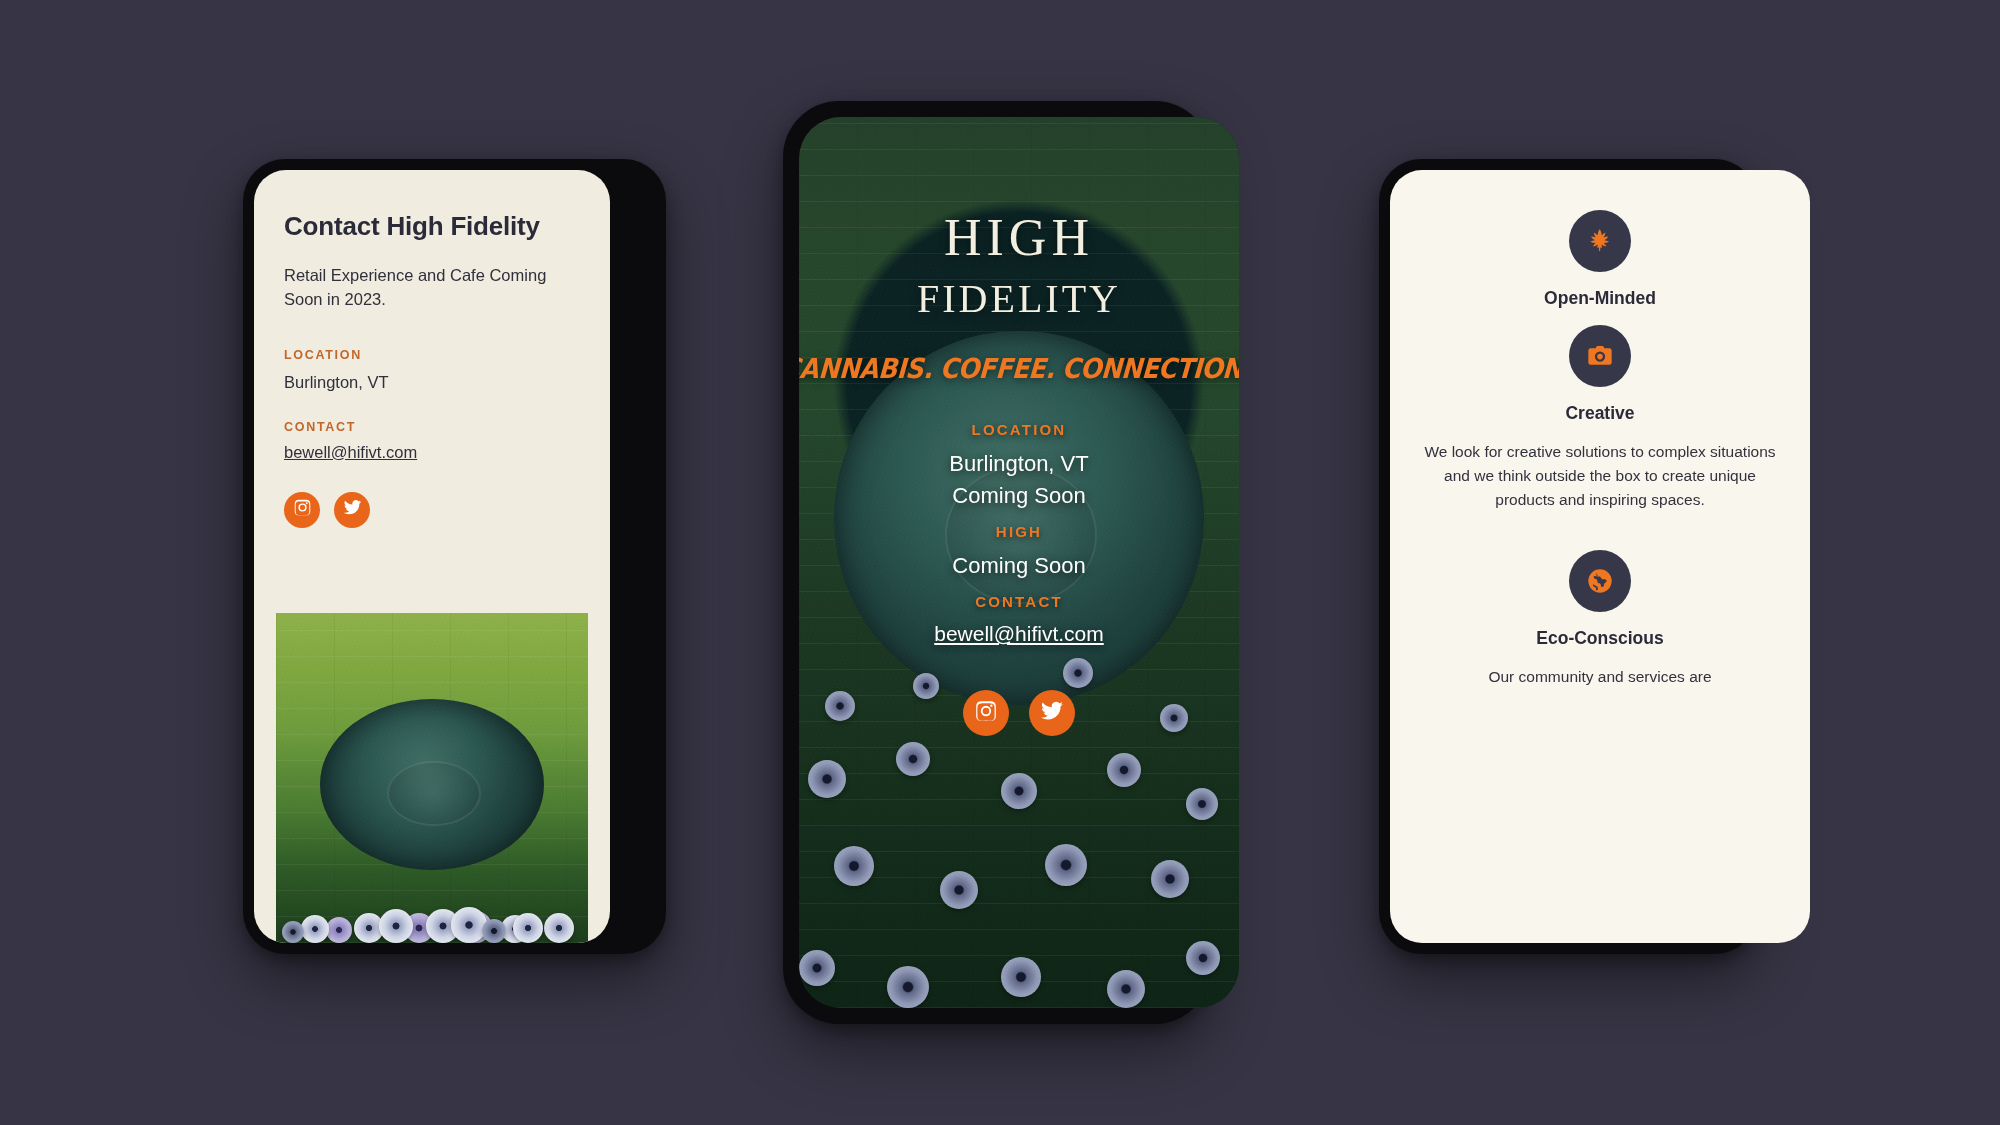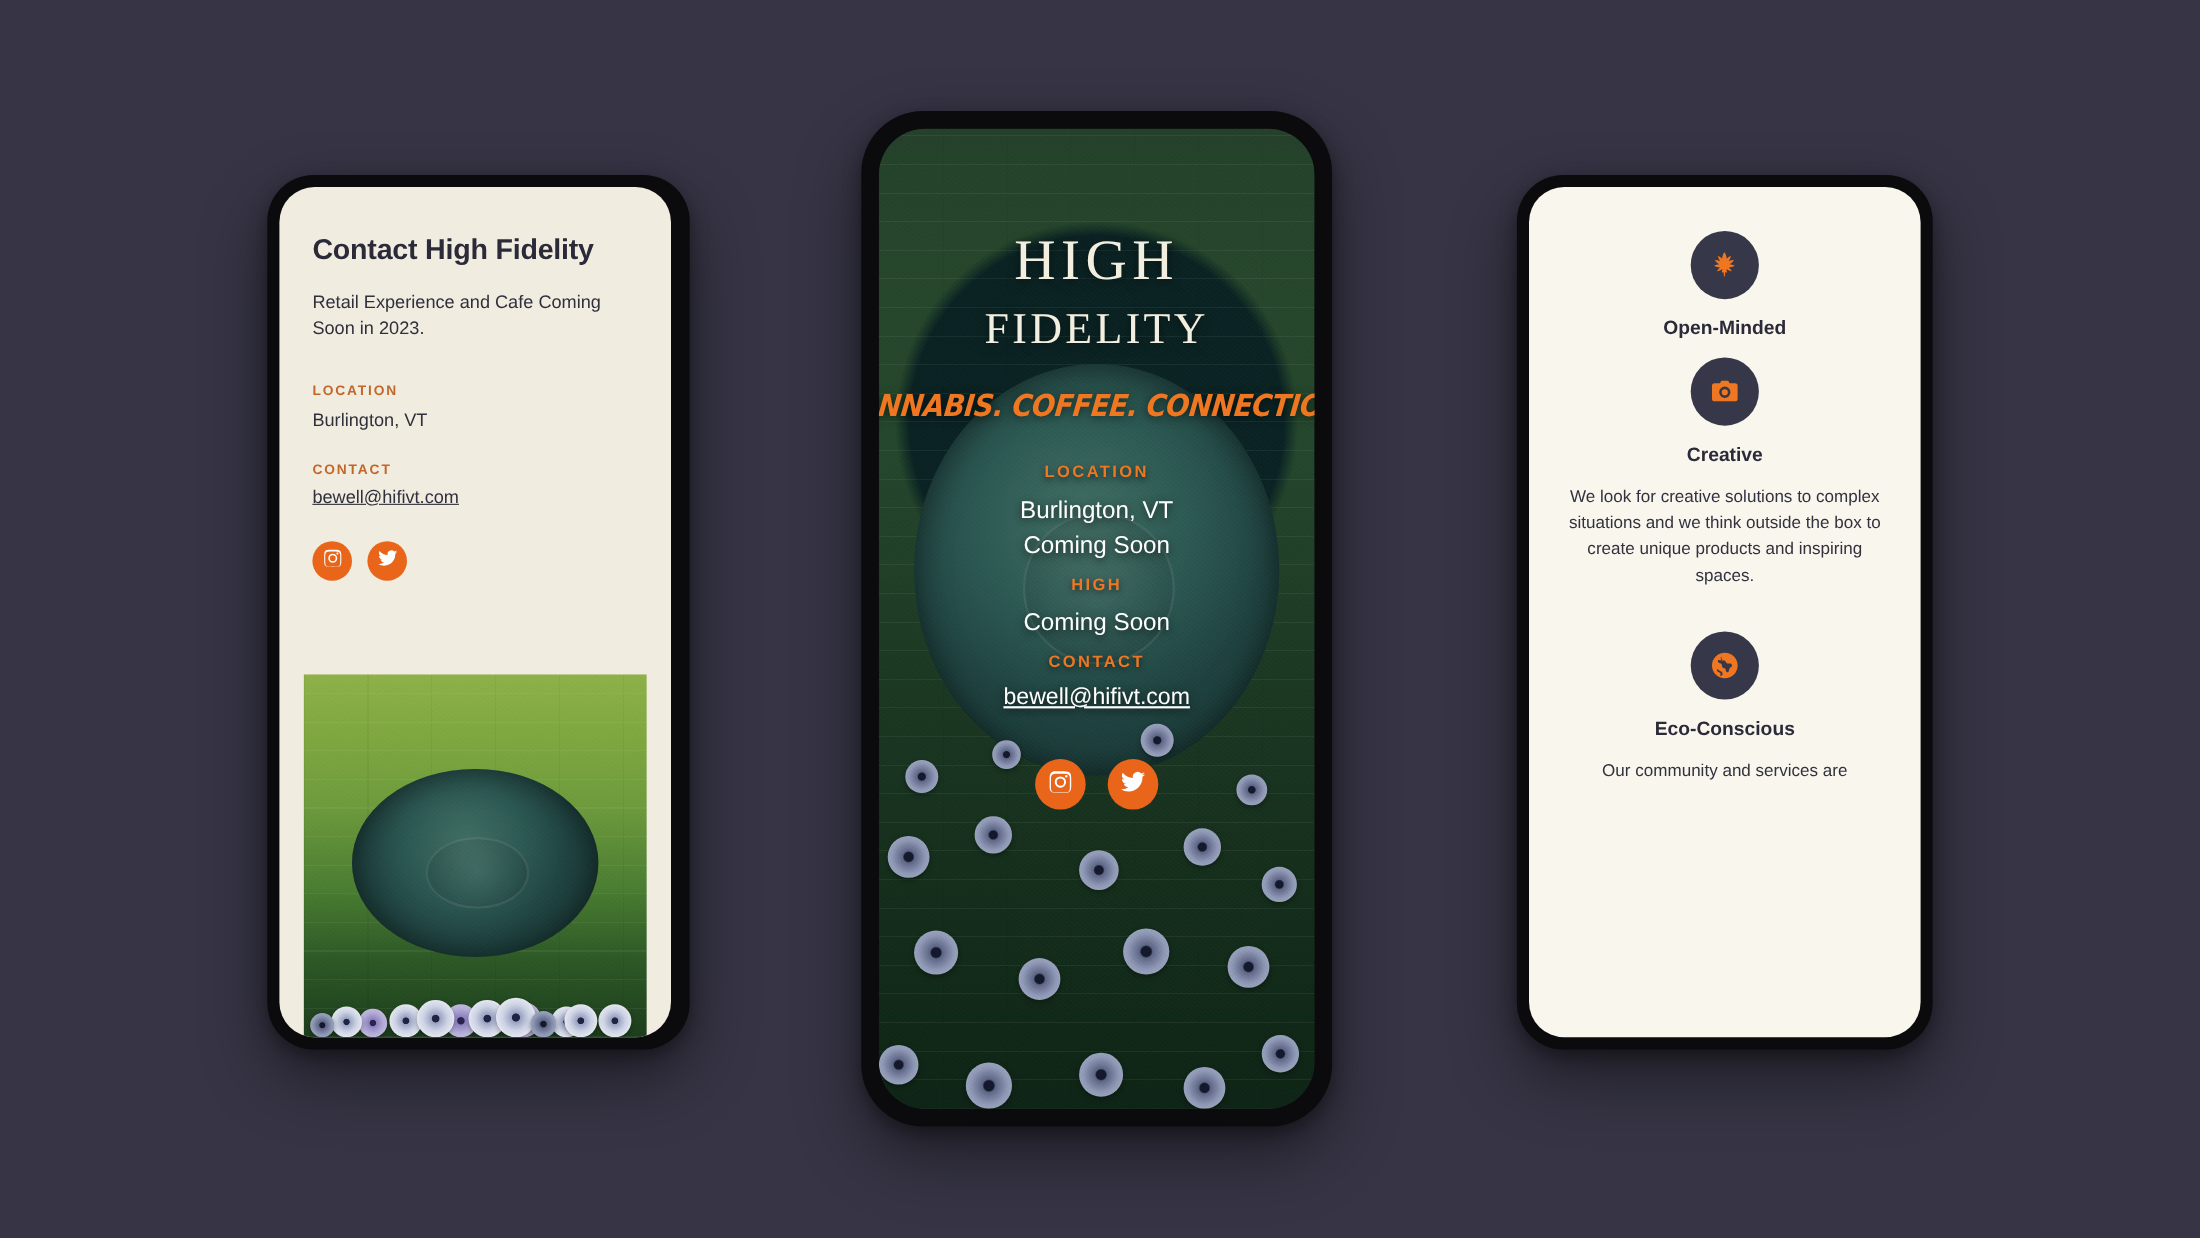--- a/index.html
+++ b/index.html
@@ -8,28 +8,28 @@
     background:#373545;
     font-family:"Liberation Sans", sans-serif;
     -webkit-font-smoothing:antialiased;
   }
   .stage{position:relative;width:2000px;height:1125px;}
 
   
   .phone{position:absolute;background:#0b0b0d;box-shadow:0 26px 60px rgba(0,0,0,.45), 0 6px 16px rgba(0,0,0,.35);}
   .screen{position:absolute;overflow:hidden;}
 
-  .phone-left{left:243px;top:159px;width:384px;height:795px;border-radius:42px;padding:11px;box-sizing:border-box;}
+  .phone-left{left:243px;top:159px;width:423px;height:795px;border-radius:42px;padding:11px;box-sizing:border-box;}
   .phone-left .screen{left:11px;top:11px;width:356px;height:773px;border-radius:32px;background:#f1ece0;}
 
   .phone-center{left:783px;top:101px;width:428px;height:923px;border-radius:56px;padding:16px;box-sizing:border-box;}
-  .phone-center .screen{left:16px;top:16px;width:396px;height:891px;border-radius:42px;background:#16261a;}
+  .phone-center .screen{left:16px;top:16px;width:396px;height:891px;border-radius:42px;background:#16261a;padding-left:44px;}
 
   .phone-right{left:1379px;top:159px;width:378px;height:795px;border-radius:42px;padding:11px;box-sizing:border-box;}
-  .phone-right .screen{left:11px;top:11px;width:356px;height:773px;border-radius:32px;background:#f9f6ee;}
+  .phone-right .screen{left:11px;top:11px;width:420px;height:773px;border-radius:32px;background:#f9f6ee;}
 
   
   .lp{padding:42px 30px 0 30px;box-sizing:border-box;height:100%;position:relative;}
   .lp h1{font-size:26px;line-height:1.15;color:#2b2a38;margin:0 0 22px 0;font-weight:bold;letter-spacing:-.2px;}
   .lp .lead{font-size:16.5px;line-height:1.45;color:#30303c;margin:0 0 36px 0;}
   .lbl{font-size:12.5px;letter-spacing:1.7px;font-weight:bold;color:#c2672a;margin:0 0 9px 0;text-transform:uppercase;}
   .val{font-size:16.5px;color:#30303c;margin:0 0 26px 0;line-height:1.4;}
   .mail{font-size:16.5px;color:#30303c;text-decoration:underline;display:inline-block;margin:0 0 0 0;}
   .social{display:flex;gap:14px;margin-top:30px;}
   .sdot{width:36px;height:36px;border-radius:50%;background:#e8651a;display:flex;align-items:center;justify-content:center;}

